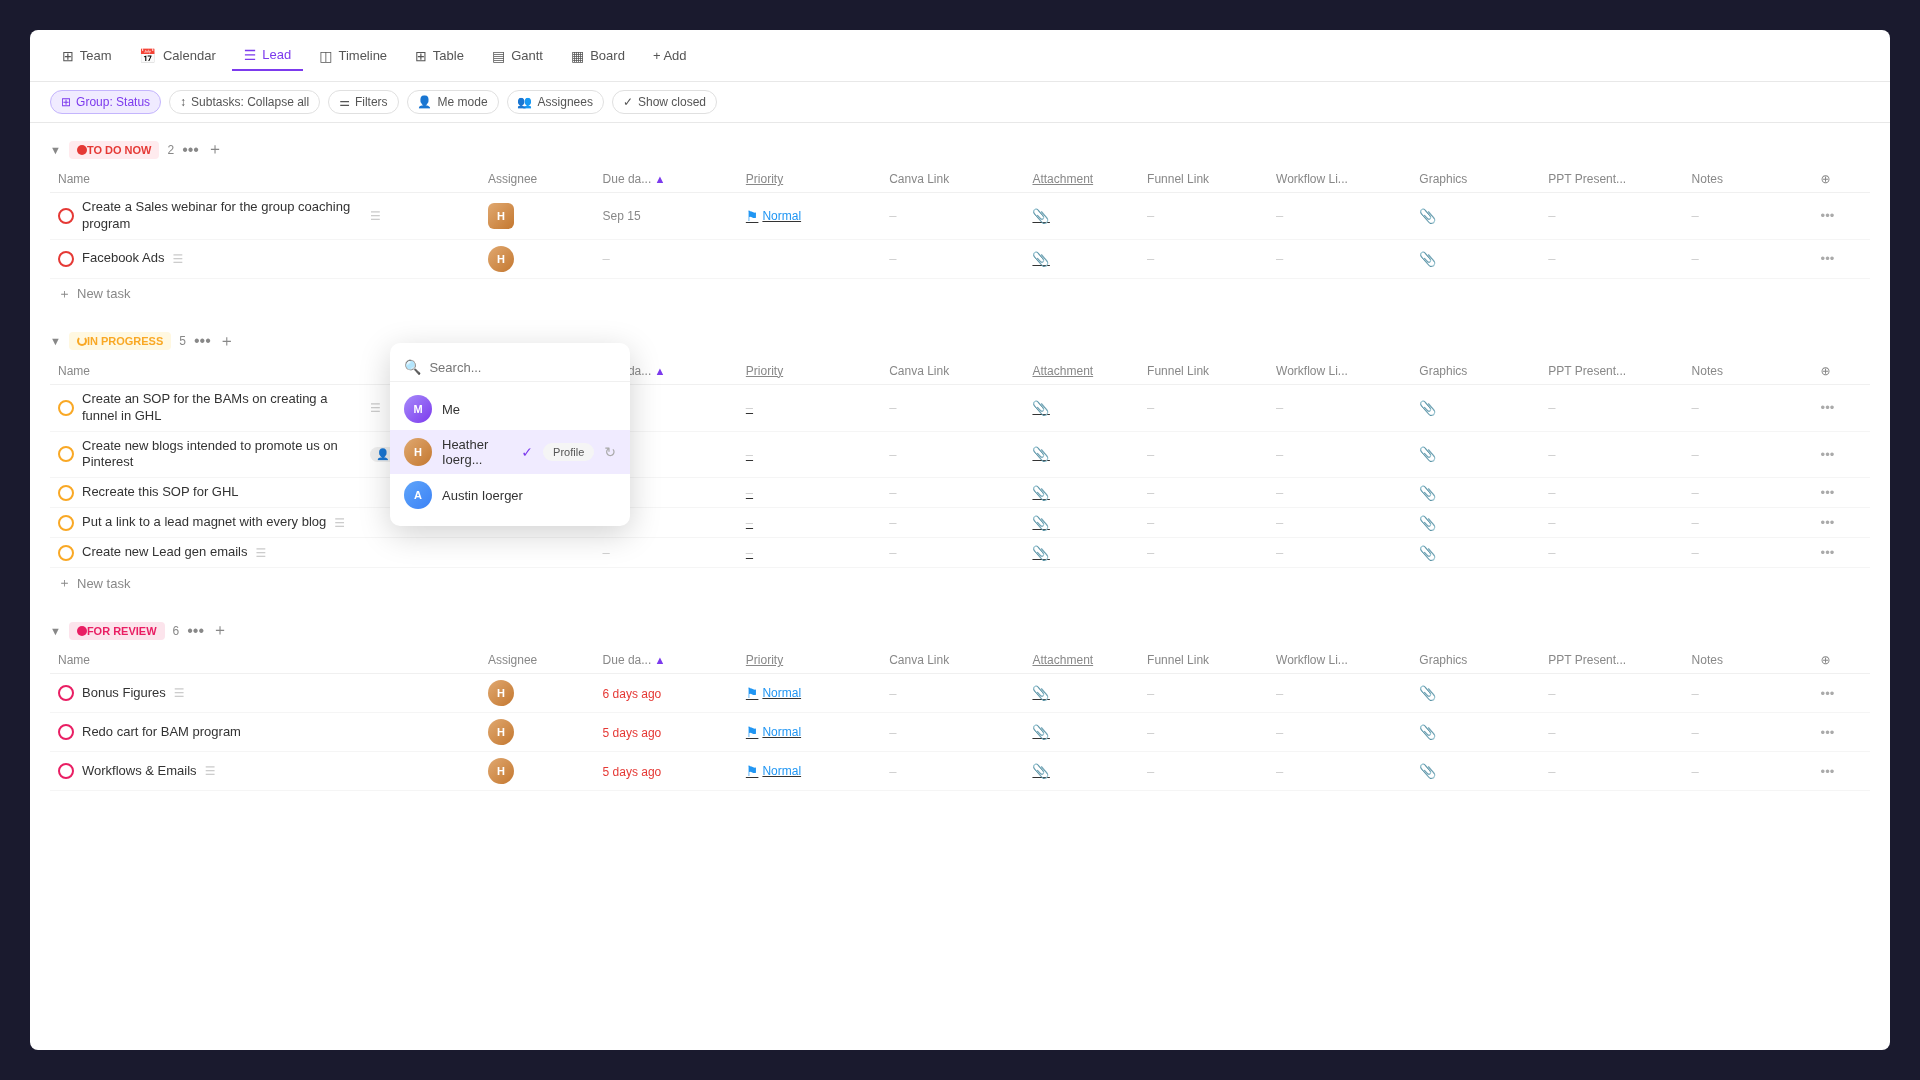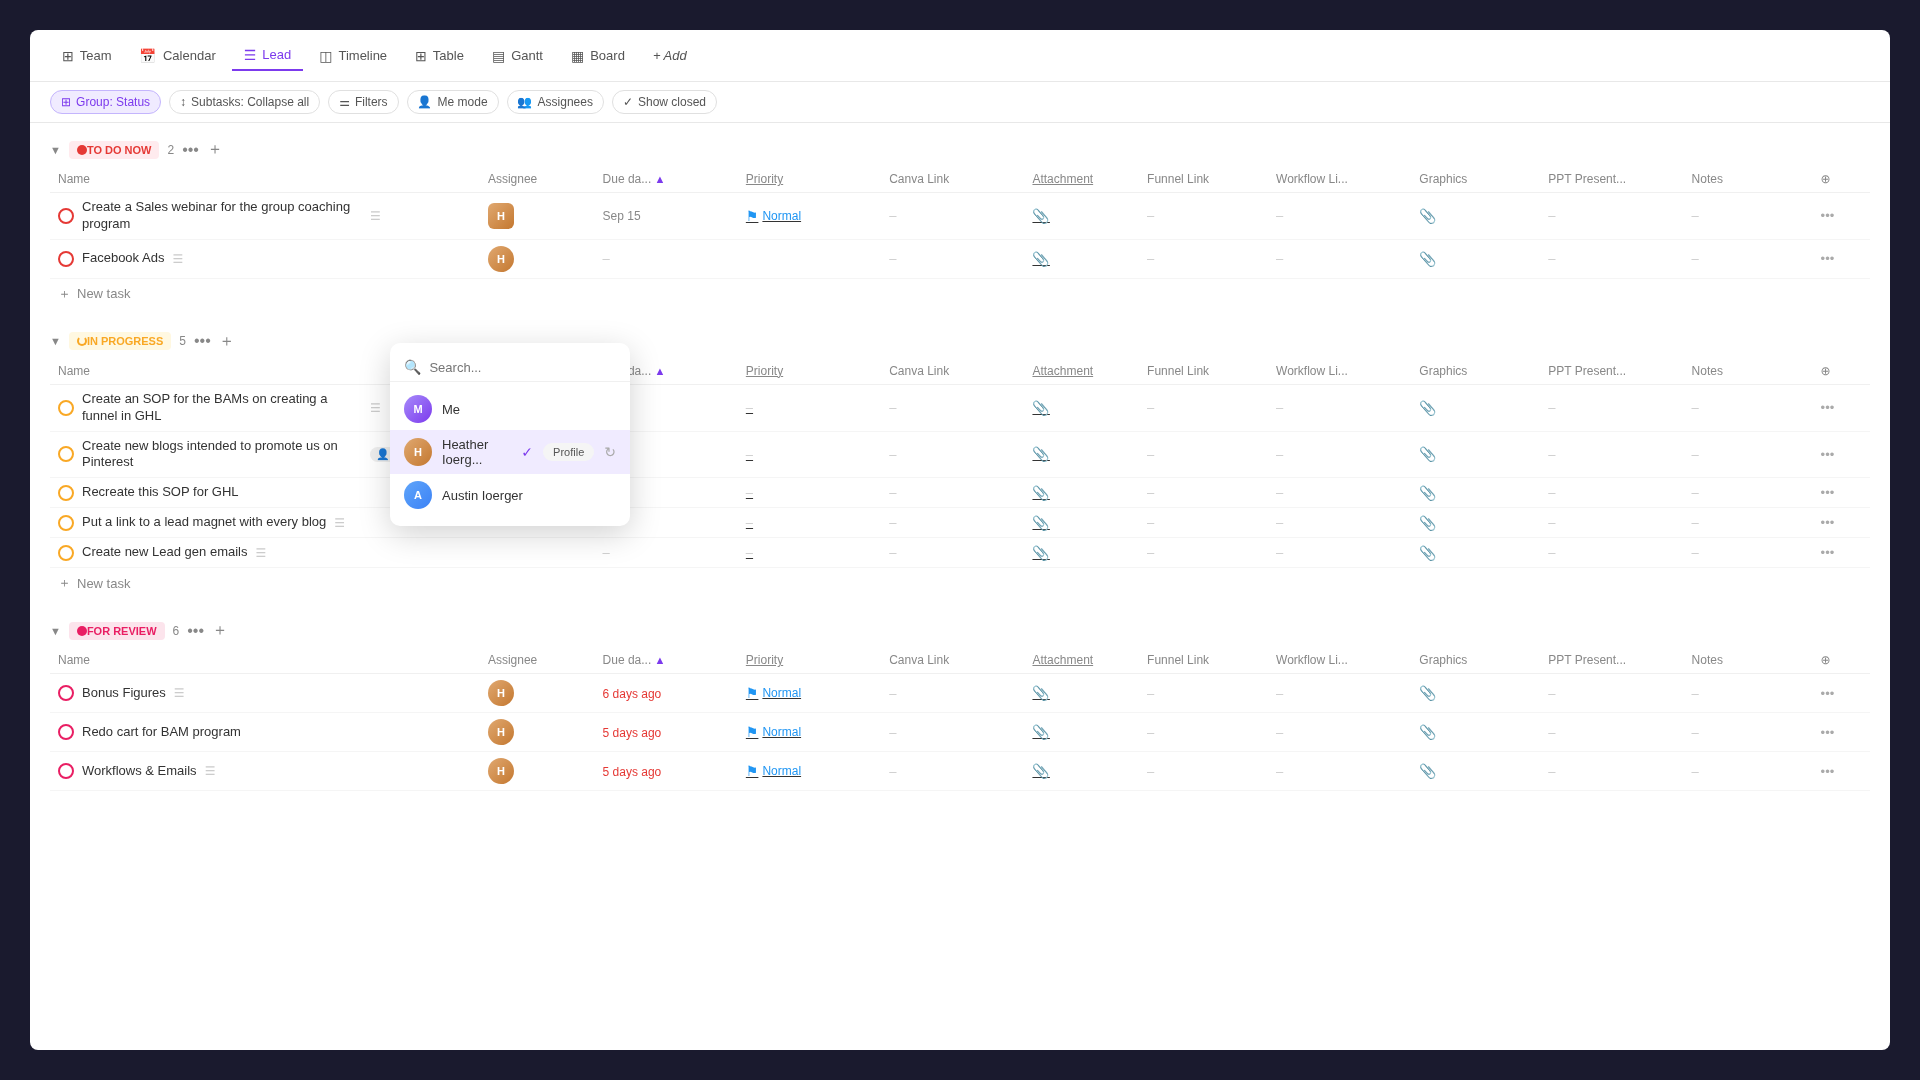--- a/index.html
+++ b/index.html
@@ -4,21 +4,21 @@
   <style>
     * { box-sizing: border-box; margin: 0; padding: 0; }
     body { font-family: -apple-system, BlinkMacSystemFont, 'Segoe UI', sans-serif; background: #1a1a2e; color: #333; font-size: 13px; }
     .app-container { background: #fff; margin: 30px; border-radius: 8px; overflow: hidden; height: calc(100vh - 60px); display: flex; flex-direction: column; }
     
     
     .top-nav { display: flex; align-items: center; padding: 0 20px; border-bottom: 1px solid #e8e8e8; height: 52px; gap: 4px; }
     .nav-item { display: flex; align-items: center; gap: 6px; padding: 6px 12px; border-radius: 6px; cursor: pointer; color: #555; font-size: 13px; text-decoration: none; }
     .nav-item.active { color: #7c3aed; border-bottom: 2px solid #7c3aed; border-radius: 0; }
     .nav-icon { font-size: 14px; }
-    .add-btn { display: flex; align-items: center; gap: 4px; padding: 6px 12px; border-radius: 6px; cursor: pointer; color: #555; font-style: italic; }
+    .add-btn { display: flex; align-items: center; gap: 4px; padding: 6px 12px; border-radius: 6px; cursor: pointer; color: #555; }
 
     
     .filter-bar { display: flex; align-items: center; padding: 8px 20px; border-bottom: 1px solid #e8e8e8; gap: 8px; }
     .filter-chip { display: flex; align-items: center; gap: 5px; padding: 4px 10px; border-radius: 16px; border: 1px solid #e0e0e0; background: #fff; cursor: pointer; font-size: 12px; color: #555; }
     .filter-chip.active { background: #f0ebff; border-color: #c4b5fd; color: #7c3aed; }
 
     
     .main-content { flex: 1; overflow-y: auto; padding: 10px 20px; position: relative; }
 
     

